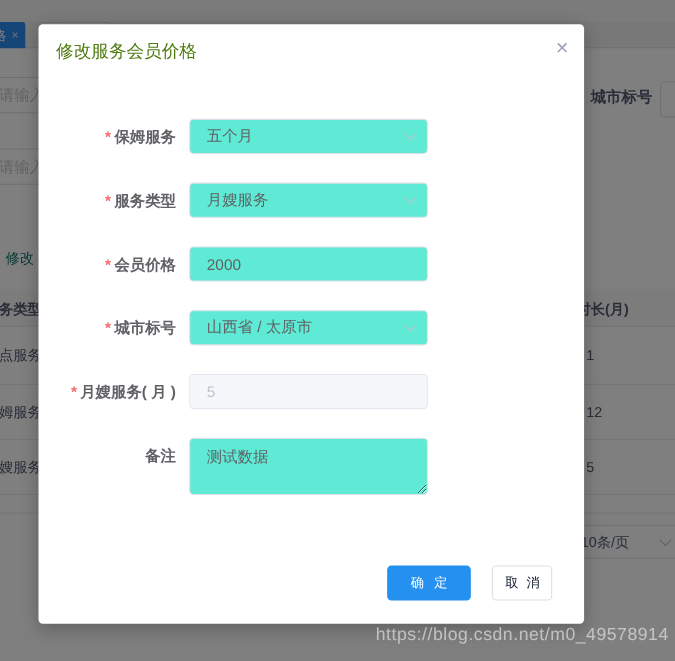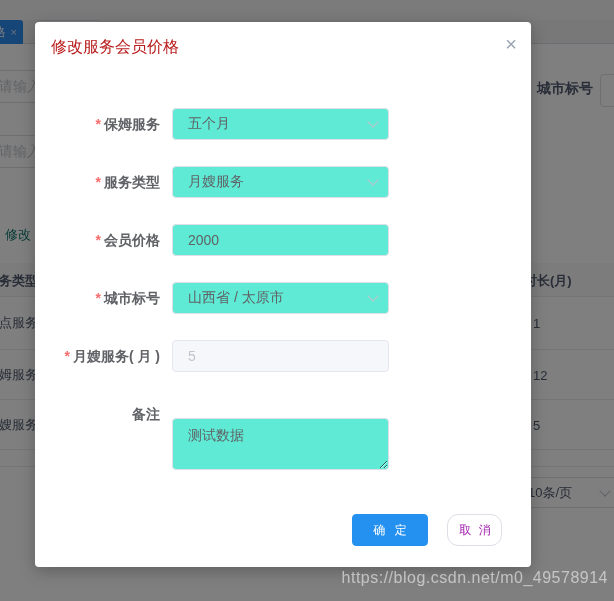--- a/index.html
+++ b/index.html
@@ -52,21 +52,21 @@
     font-size:13px; color:#515a6e;
   }
   .bg-pagesize .chev { right:22px; }
   
   .overlay { position:absolute; inset:0; background:rgba(0,0,0,0.5); }
   
   .modal {
     position:absolute; left:35px; top:22px; width:496px; height:545px;
     background:#fff; border-radius:4px; box-shadow:0 4px 16px rgba(0,0,0,.25);
   }
-  .modal-title { position:absolute; left:16px; top:15px; font-size:16px; color:#b91c1c; }
+  .modal-title { position:absolute; left:16px; top:15px; font-size:16px; color:#4d7c0f; }
   .modal-close { position:absolute; right:14px; top:12px; font-size:20px; color:#9aa4b2;
     cursor:pointer; line-height:1; }
   .form { position:absolute; left:0; top:86px; width:100%; }
   .form-row { display:flex; margin-bottom:26px; }
   .form-label {
     width:125px; flex:0 0 125px; text-align:right; font-size:14px; font-weight:bold;
     color:#606266; line-height:32px; white-space:nowrap;
   }
   .req { color:#f56c6c; margin-right:3px; font-weight:bold; }
   .form-control { margin-left:12px; width:217px; position:relative; }
@@ -76,28 +76,28 @@
   }
   input.ctrl { padding-right:3px; outline:none; font-family:inherit; }
   .ctrl.disabled { background:#f5f7fa; border-color:#e4e7ed; color:#c0c4cc; }
   .chev {
     position:absolute; right:12px; top:50%; width:8px; height:8px; margin-top:-6px;
     border-right:1.5px solid #c0c4cc; border-bottom:1.5px solid #c0c4cc;
     transform:rotate(45deg); pointer-events:none;
   }
   textarea.ctrl {
     height:52px; padding:7px 15px; resize:vertical; outline:none;
-    font-family:inherit; line-height:1.4; display:block;margin-top:20px;
+    font-family:inherit; line-height:1.4; display:block;
   }
   .modal-footer { position:absolute; right:29px; bottom:21px; display:flex; gap:19px; }
   .btn { height:32px; border-radius:4px; font-size:12px; letter-spacing:3px;
     display:flex; align-items:center; justify-content:center; cursor:pointer;
     font-family:inherit; border:1px solid transparent; padding-left:3px; }
   .btn-confirm { width:76px; background:#2490ef; color:#fff; border-color:#2490ef; }
-  .btn-cancel { width:55px; background:#fff; color:#a21caf; border-color:#dcdfe6; letter-spacing:2px;border-radius:11px; }
+  .btn-cancel { width:55px; background:#fff; color:#0f172a; border-color:#dcdfe6; letter-spacing:2px; }
   
   .watermark { position:absolute; right:6px; top:569px; font-size:16px;
     color:rgba(255,255,255,0.55); letter-spacing:.5px; }
 </style>
 </head>
 <body>
 
 <div class="stage">
 
   <div class="bg-layer">

